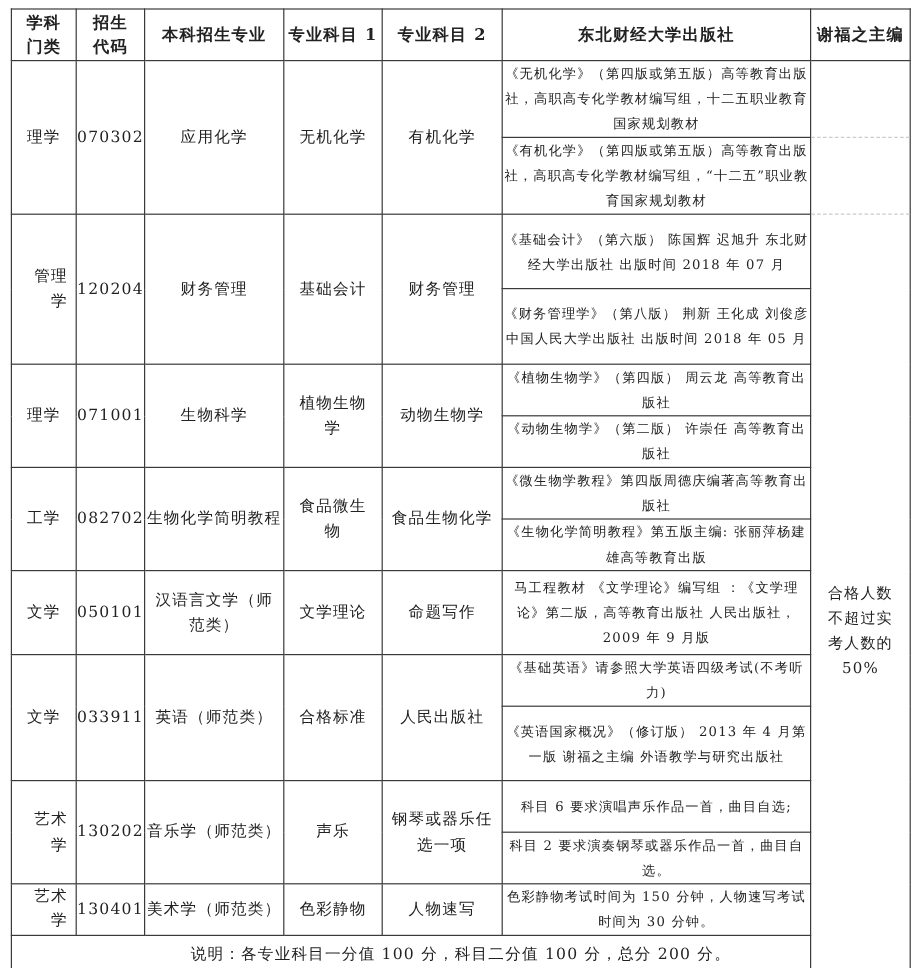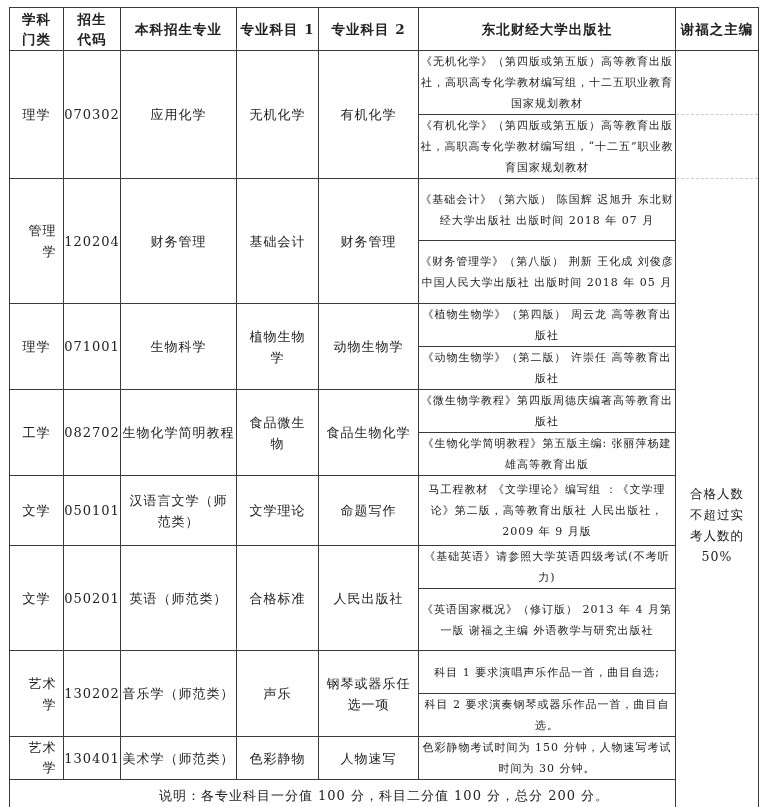--- a/index.html
+++ b/index.html
@@ -99,37 +99,37 @@
     <td>文学</td>
     <td>050101</td>
     <td><span style="display:inline-block;width:100px">汉语言文学（师范类）</span></td>
     <td>文学理论</td>
     <td>命题写作</td>
     <td class="ref">马工程教材 《文学理论》编写组 ：《文学理论》第二版，高等教育出版社 人民出版社，2009 年 9 月版</td>
   </tr>
 
   <tr style="height:43px">
     <td rowspan="2">文学</td>
-    <td rowspan="2">050201</td>
+    <td rowspan="2">033911</td>
     <td rowspan="2">英语（师范类）</td>
     <td rowspan="2">合格标准</td>
     <td rowspan="2">人民出版社</td>
     <td class="ref">《基础英语》请参照大学英语四级考试(不考听力)</td>
   </tr>
   <tr style="height:62px">
     <td class="ref">《英语国家概况》（修订版） 2013 年 4 月第一版 谢福之主编 外语教学与研究出版社</td>
   </tr>
 
   <tr style="height:43px">
     <td rowspan="2"><span class="narrow">艺术学</span></td>
     <td rowspan="2">130202</td>
     <td rowspan="2">音乐学（师范类）</td>
     <td rowspan="2">声乐</td>
     <td rowspan="2"><span style="display:inline-block;width:88px">钢琴或器乐任选一项</span></td>
-    <td class="ref">科目 1 要求演唱声乐作品一首，曲目自选;</td>
+    <td class="ref">科目 6 要求演唱声乐作品一首，曲目自选;</td>
   </tr>
   <tr style="height:43px">
     <td class="ref">科目 2 要求演奏钢琴或器乐作品一首，曲目自选。</td>
   </tr>
 
   <tr style="height:42px">
     <td><span class="narrow" style="line-height:20px">艺术学</span></td>
     <td>130401</td>
     <td>美术学（师范类）</td>
     <td>色彩静物</td>

